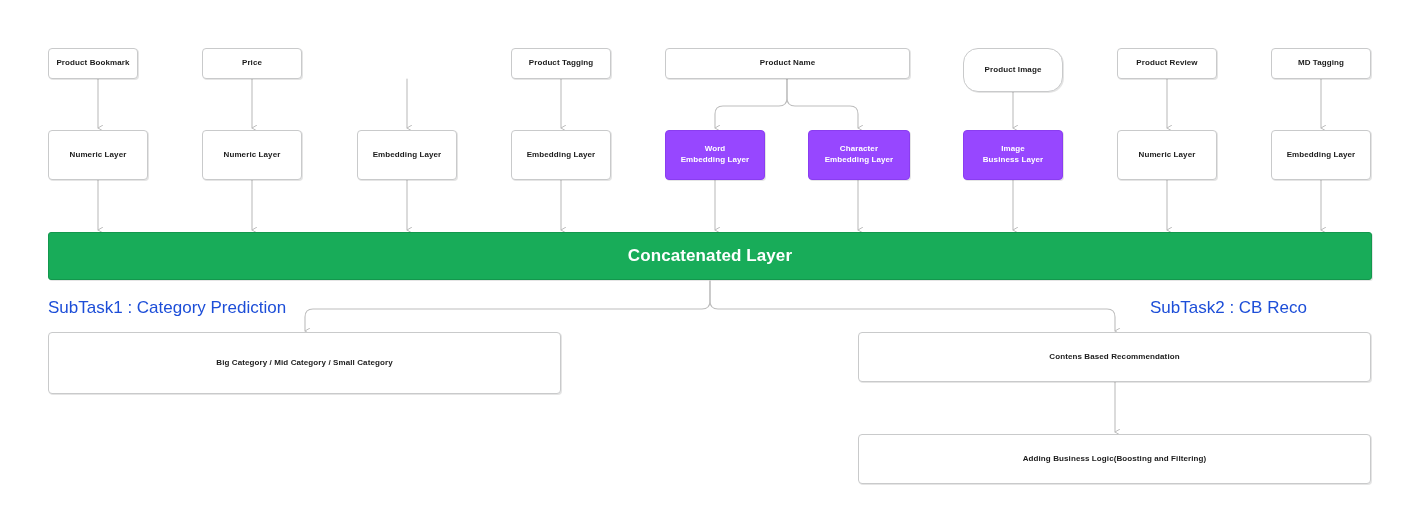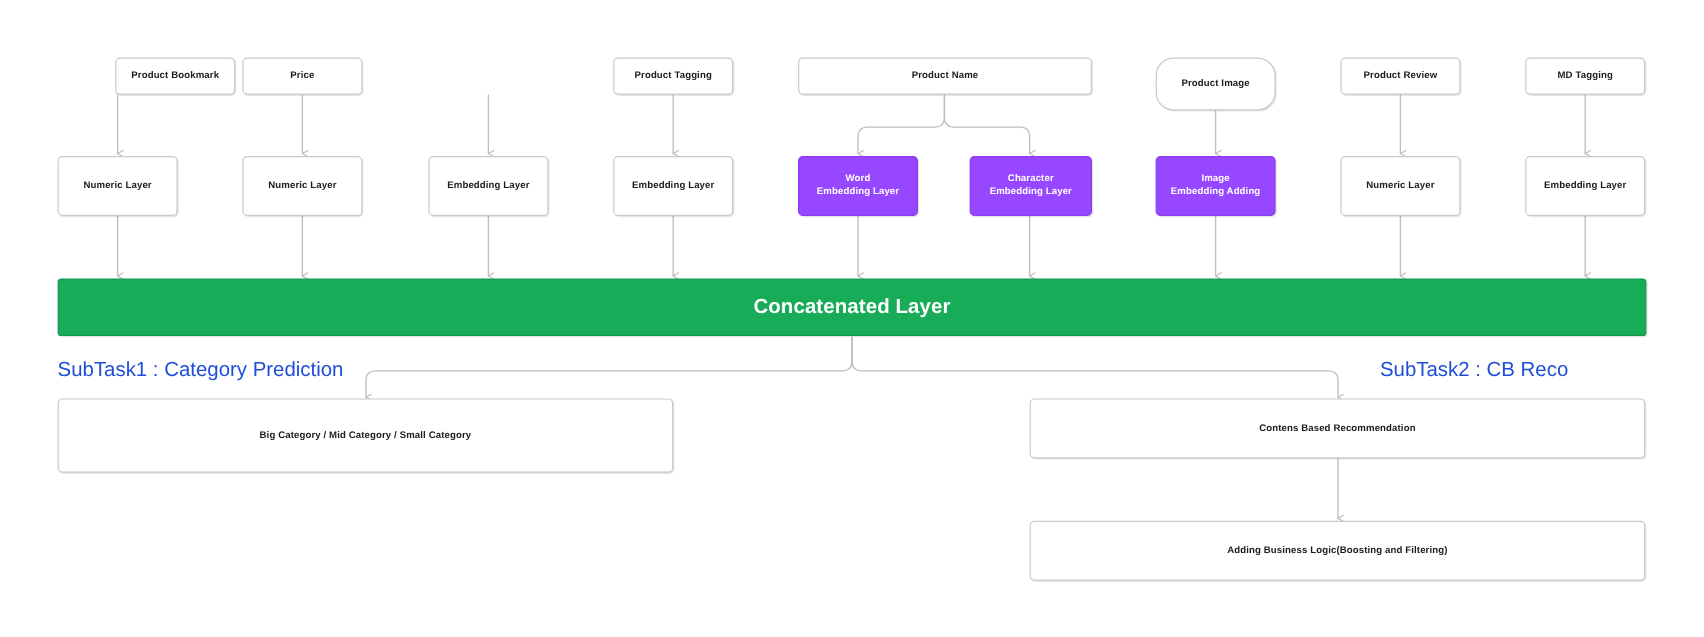--- a/index.html
+++ b/index.html
@@ -106,21 +106,21 @@
       <path d="M1167,180 L1167,230"></path>
       <path d="M1321,180 L1321,230"></path>
 
       <path d="M710,281 L710,301 Q710,309 702,309 L313,309 Q305,309 305,317 L305,331"></path>
       <path d="M710,281 L710,301 Q710,309 718,309 L1107,309 Q1115,309 1115,317 L1115,331"></path>
 
       <path d="M1115,382 L1115,432"></path>
     </g>
   </svg>
 
-  <div class="node" style="left:48px; top:48px; width:100px; height:31px;margin-left:48px;">
+  <div class="node" style="left:48px; top:48px; width:90px; height:31px;">
     <span class="node-label">Product Bookmark</span>
   </div>
   <div class="node" style="left:202px; top:48px; width:100px; height:31px;">
     <span class="node-label">Price</span>
   </div>
   <div class="node" style="left:511px; top:48px; width:100px; height:31px;">
     <span class="node-label">Product Tagging</span>
   </div>
   <div class="node" style="left:665px; top:48px; width:245px; height:31px;">
     <span class="node-label">Product Name</span>
@@ -150,21 +150,21 @@
   <div class="node purple" style="left:665px; top:130px; width:100px; height:50px;">
     <span class="node-label">Word
 Embedding Layer</span>
   </div>
   <div class="node purple" style="left:808px; top:130px; width:102px; height:50px;">
     <span class="node-label">Character
 Embedding Layer</span>
   </div>
   <div class="node purple" style="left:963px; top:130px; width:100px; height:50px;">
     <span class="node-label">Image
-Embedding Adding</span>
+Business Layer</span>
   </div>
   <div class="node" style="left:1117px; top:130px; width:100px; height:50px;">
     <span class="node-label">Numeric Layer</span>
   </div>
   <div class="node" style="left:1271px; top:130px; width:100px; height:50px;">
     <span class="node-label">Embedding Layer</span>
   </div>
 
   <div class="node green" style="left:48px; top:232px; width:1324px; height:48px;">
     <span class="node-label">Concatenated Layer</span>

